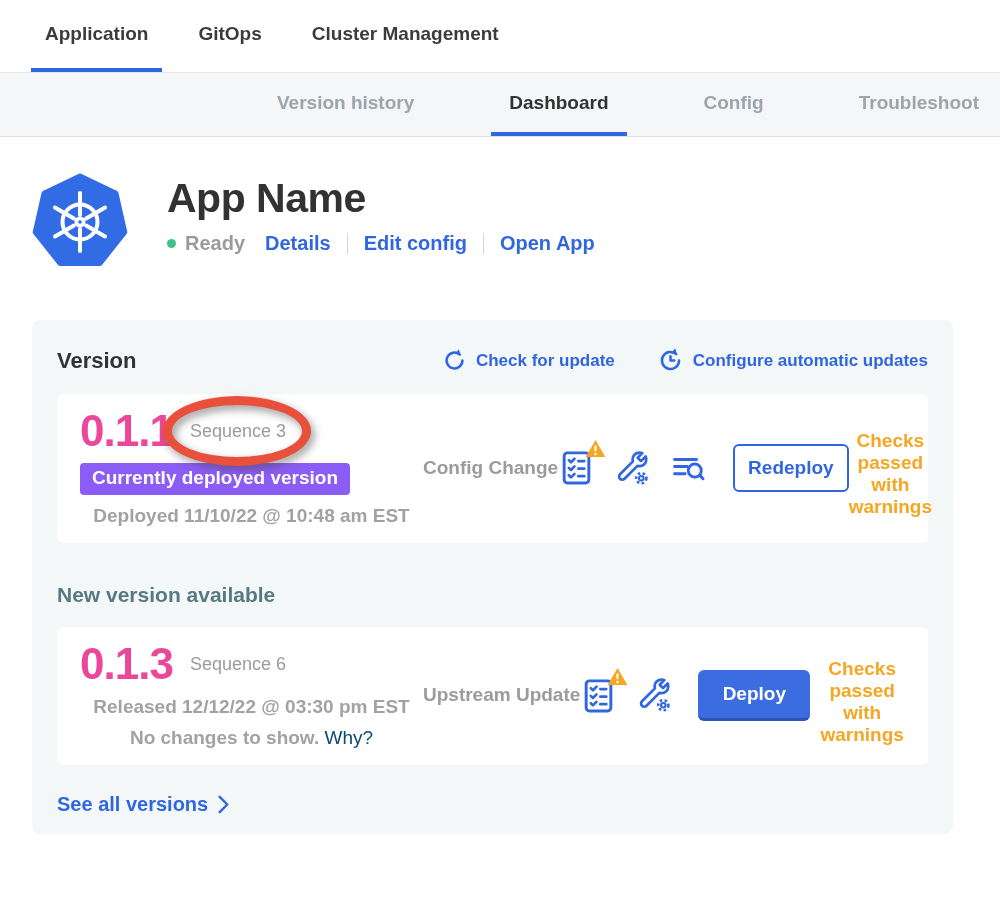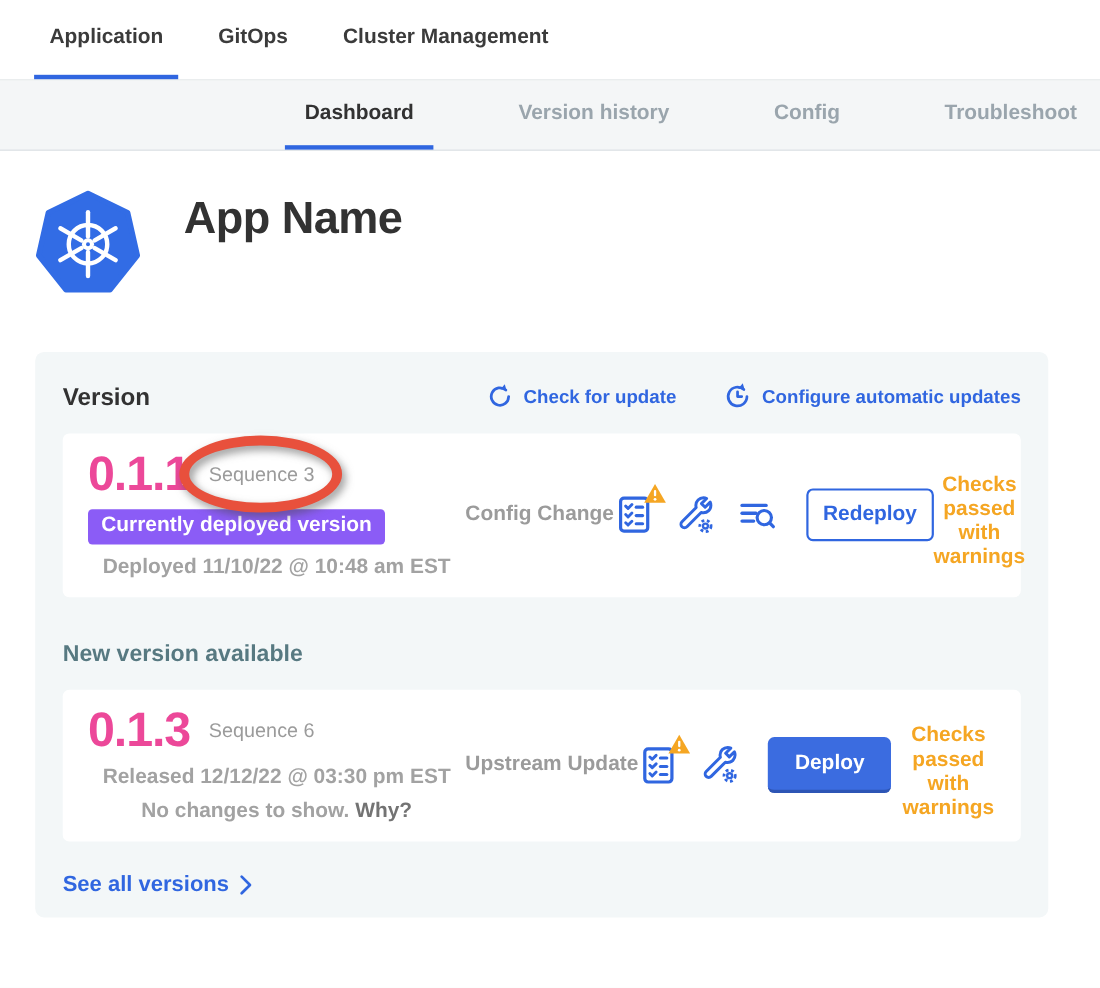--- a/index.html
+++ b/index.html
@@ -64,21 +64,21 @@
   .icon-wrap { position:relative; color:#3066e0; cursor:pointer; display:flex; }
   .warn-badge { position:absolute; top:-10px; right:-11px; pointer-events:none; }
   .checks-line { text-align:center; color:#f5a623; font-size:19px; font-weight:700; margin-top:13px; }
 
   .btn { font-family:inherit; font-size:19px; font-weight:700; border-radius:6px; cursor:pointer; }
   .btn-outline { color:#3066e0; background:#fff; border:2px solid #3066e0; padding:11px 13px; min-width:106px; }
   .btn-solid { color:#fff; background:#3b6ce0; border:none; border-bottom:3px solid #2d55b5; padding:13px 24px; min-width:112px; }
 
   .new-version-heading { margin-top:40px; color:#577981; font-size:21px; font-weight:700; }
 
-  .why-link { color:#737373; font-weight:700; cursor:pointer; }
+  .why-link { color:#0c4a6e; font-weight:400; cursor:pointer; }
 
   .see-all { display:inline-flex; align-items:center; gap:9px; margin-top:28px; color:#3066e0;
              font-size:20px; font-weight:700; cursor:pointer; }
 
   
   .annotation-ellipse { position:absolute; left:163px; top:396px; width:148px; height:70px;
                         border:9px solid #e8503c; border-radius:50%;
                         filter:drop-shadow(3px 4px 4px rgba(70,70,70,0.55));
                         pointer-events:none; z-index:10; }
 </style>
@@ -91,25 +91,25 @@
     </div>
   <div class="ptab">
       <span>GitOps</span>
     </div>
   <div class="ptab">
       <span>Cluster Management</span>
     </div>
 </nav>
 
 <nav class="secondary-nav">
+  <div class="stab">
+      <span>Version history</span>
+    </div>
   <div class="stab active">
       <span>Dashboard</span>
-    </div>
-  <div class="stab">
-      <span>Version history</span>
     </div>
   <div class="stab">
       <span>Config</span>
     </div>
   <div class="stab">
       <span>Troubleshoot</span>
     </div>
 </nav>
 
 <header class="app-header">
@@ -124,20 +124,29 @@
         <line x1="50" y1="59" x2="50" y2="81"></line>
         <line x1="43.9" y1="55.5" x2="24.9" y2="66.5"></line>
         <line x1="43.9" y1="48.5" x2="24.9" y2="37.5"></line>
       </g>
       <circle cx="50" cy="52" r="5.5" fill="#ffffff"></circle>
       <circle cx="50" cy="52" r="1.8" fill="#326ce5"></circle>
     </svg>
   </div>
   <div class="title-wrap">
     <h1 class="app-title">App Name</h1>
+    <div class="status-row">
+      <span class="status-dot"></span>
+      <span class="status-label">Ready</span>
+      <a class="hlink">Details</a>
+      <span class="vdiv"></span>
+      <a class="hlink">Edit config</a>
+      <span class="vdiv"></span>
+      <a class="hlink">Open App</a>
+    </div>
   </div>
 </header>
 
 <section class="version-panel">
   <div class="panel-head">
     <div class="panel-title">Version</div>
 
     <div class="panel-link">
       <span style="display:flex;">
         <svg viewBox="0 0 24 24" width="25" height="25">

